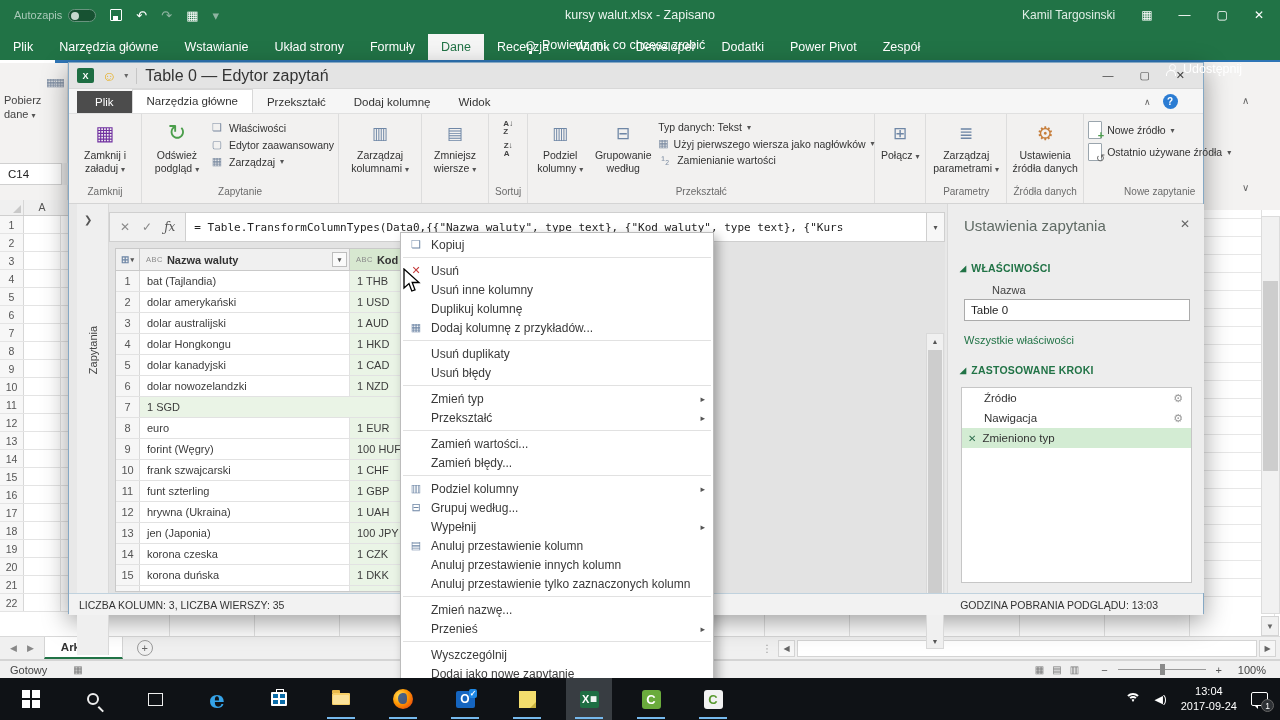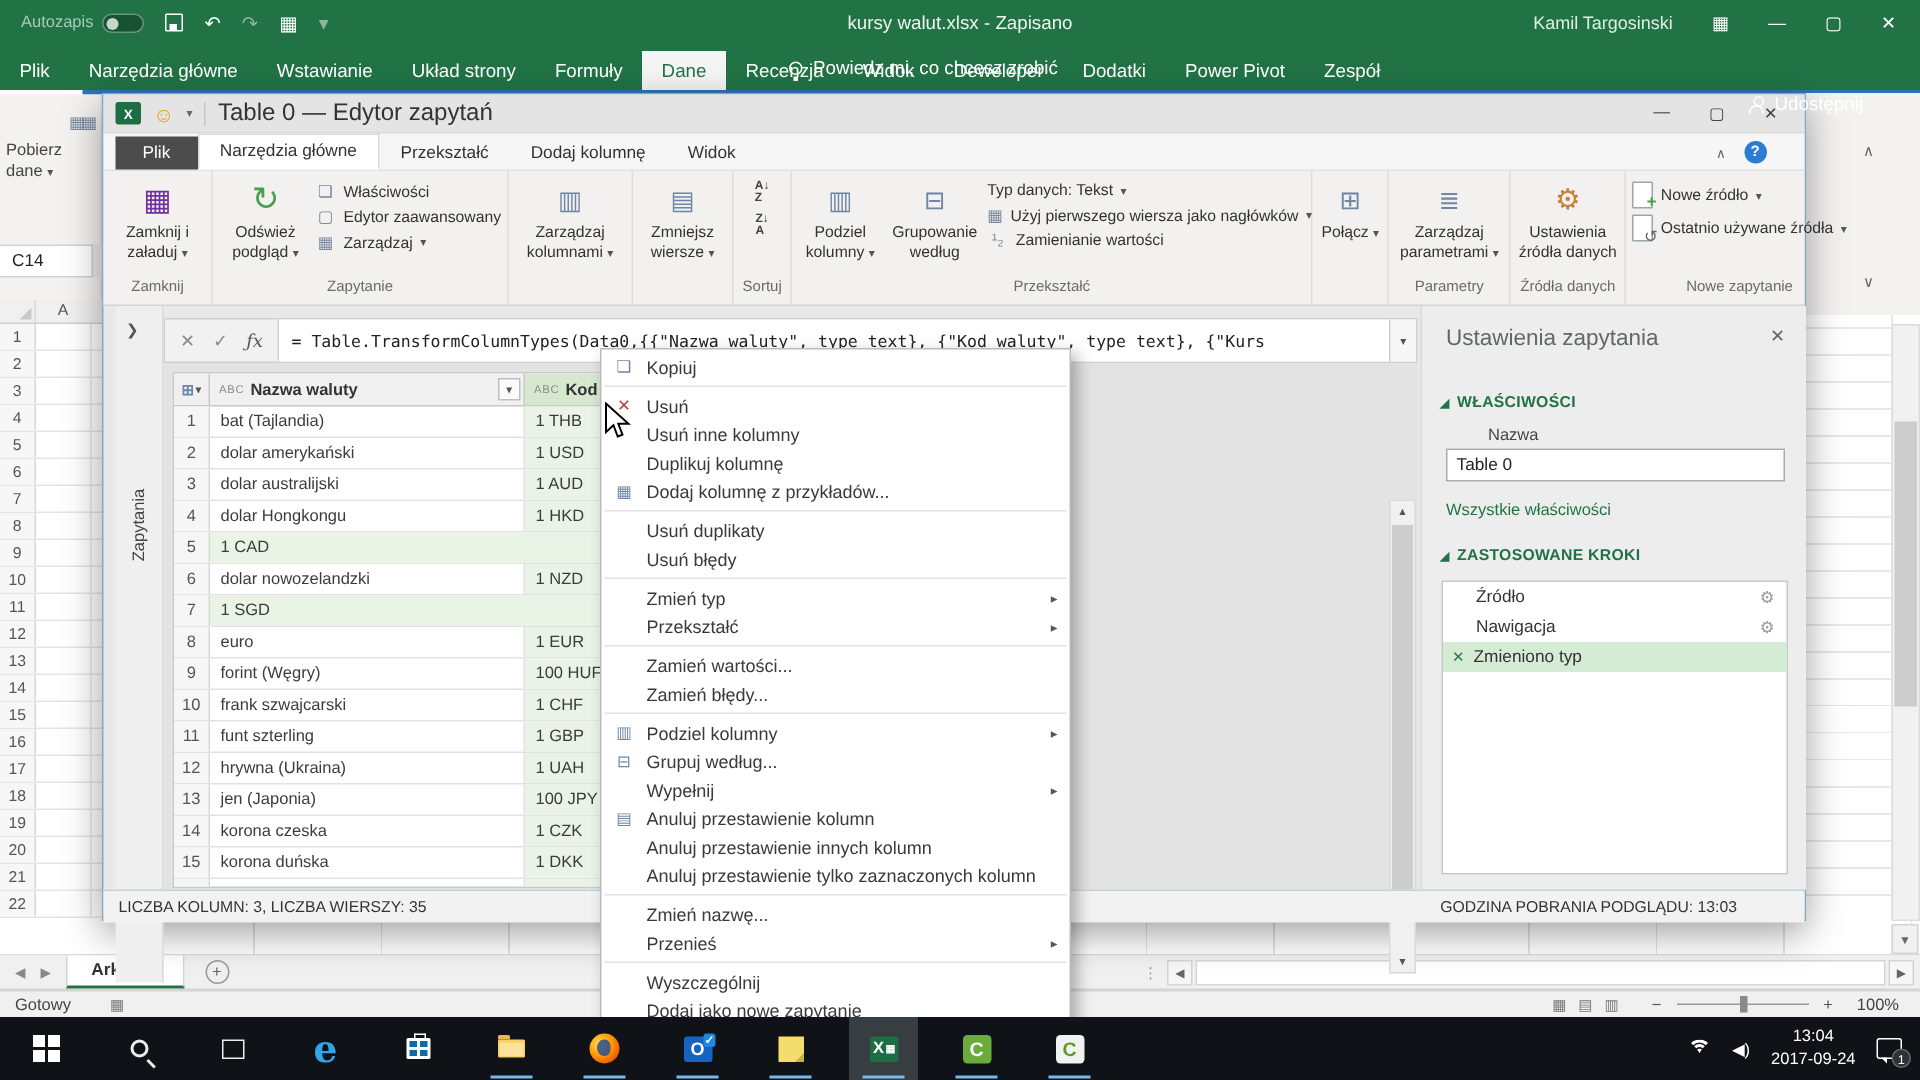--- a/index.html
+++ b/index.html
@@ -708,20 +708,21 @@
             </div>
 
             <div class="trow">
               <div class="tnum">4</div>
               <div class="tname">dolar Hongkongu</div>
               <div class="tcode">1 HKD</div>
             </div>
 
             <div class="trow">
               <div class="tnum">5</div>
+              <div class="tname">dolar kanadyjski</div>
               <div class="tcode">1 CAD</div>
             </div>
 
             <div class="trow">
               <div class="tnum">6</div>
               <div class="tname">dolar nowozelandzki</div>
               <div class="tcode">1 NZD</div>
             </div>
 
             <div class="trow">

